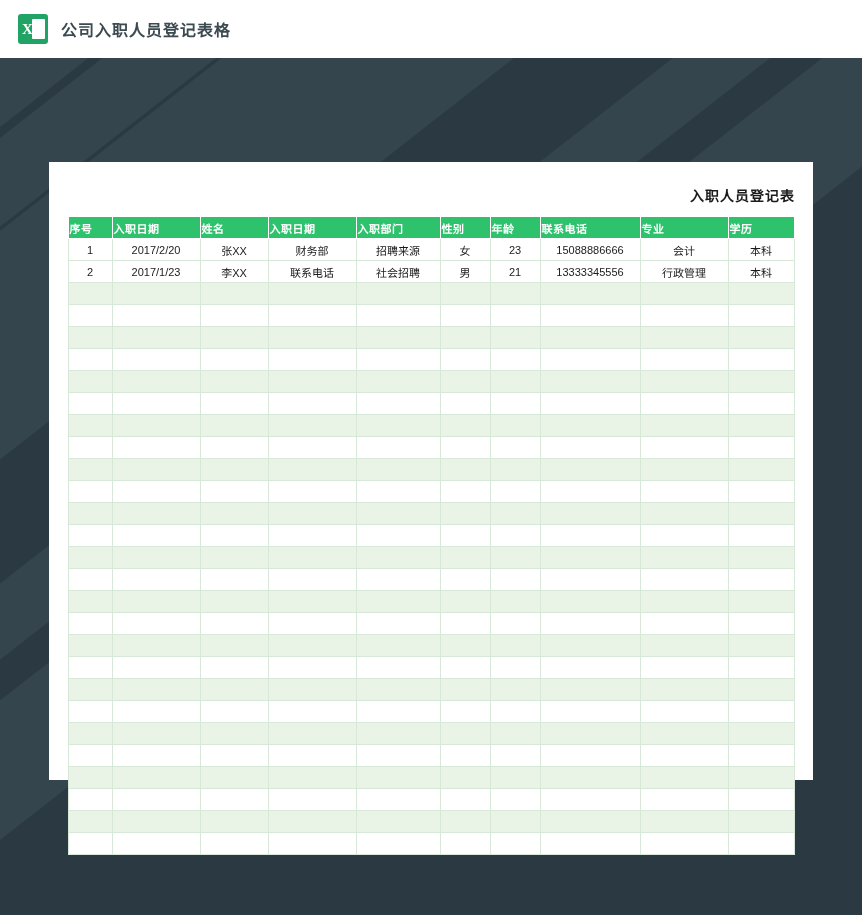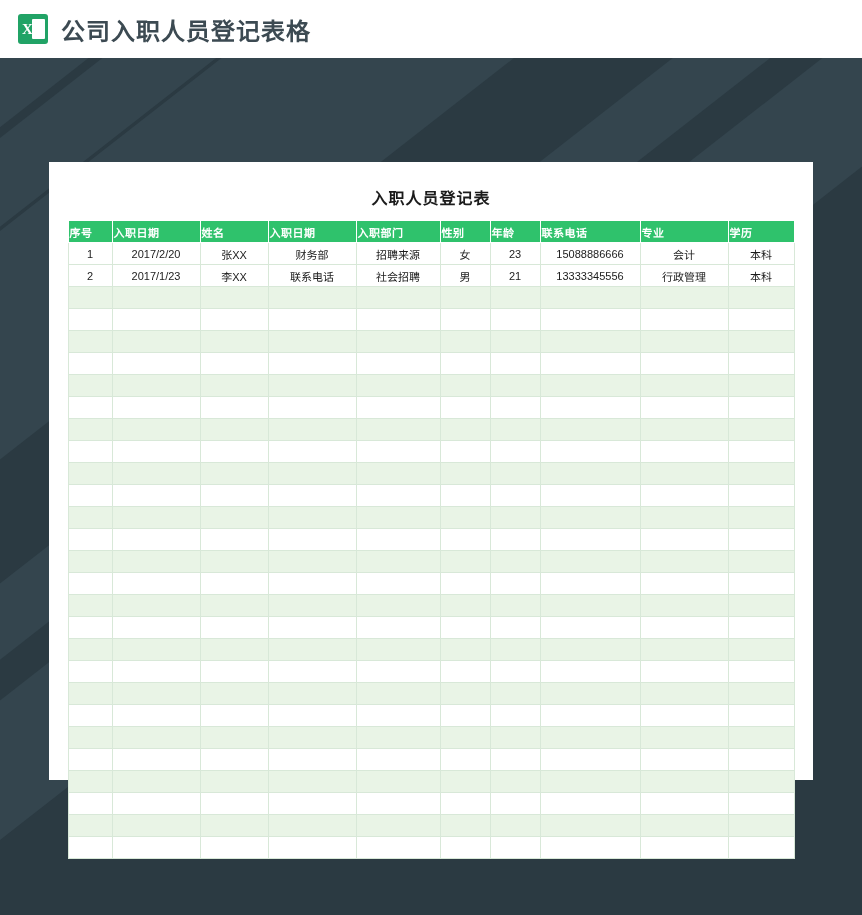--- a/index.html
+++ b/index.html
@@ -51,21 +51,21 @@
     left: 4px;
     top: 6px;
     color: #ffffff;
     font-size: 15px;
     font-weight: bold;
     line-height: 18px;
     font-family: "Liberation Serif", serif;
   }
   .page-title {
     margin-left: 13px;
-    font-size: 24px;
+    font-size: 16px;
     font-weight: bold;
     color: #3c4a52;
     letter-spacing: 1px;
   }
 
   
   .backdrop {
     position: absolute;
     left: 0; top: 58px;
     width: 862px;
@@ -103,22 +103,22 @@
     border-bottom: none;
     border-left: none;
     border-right: none;
     border-top: none;
     height: 100%;
     box-sizing: border-box;
     padding: 0 6px;
   }
 
   .sheet-title {
-    text-align: center;
-    font-size: 16px;
+    text-align: right;
+    font-size: 14px;
     font-weight: bold;
     color: #1b1b1b;
     padding: 9px 0 11px 0;
     letter-spacing: 1px;
     font-family: "Liberation Sans", "DejaVu Sans", sans-serif;
   }
 
   table.reg-table {
     border-collapse: collapse;
     width: 726px;

